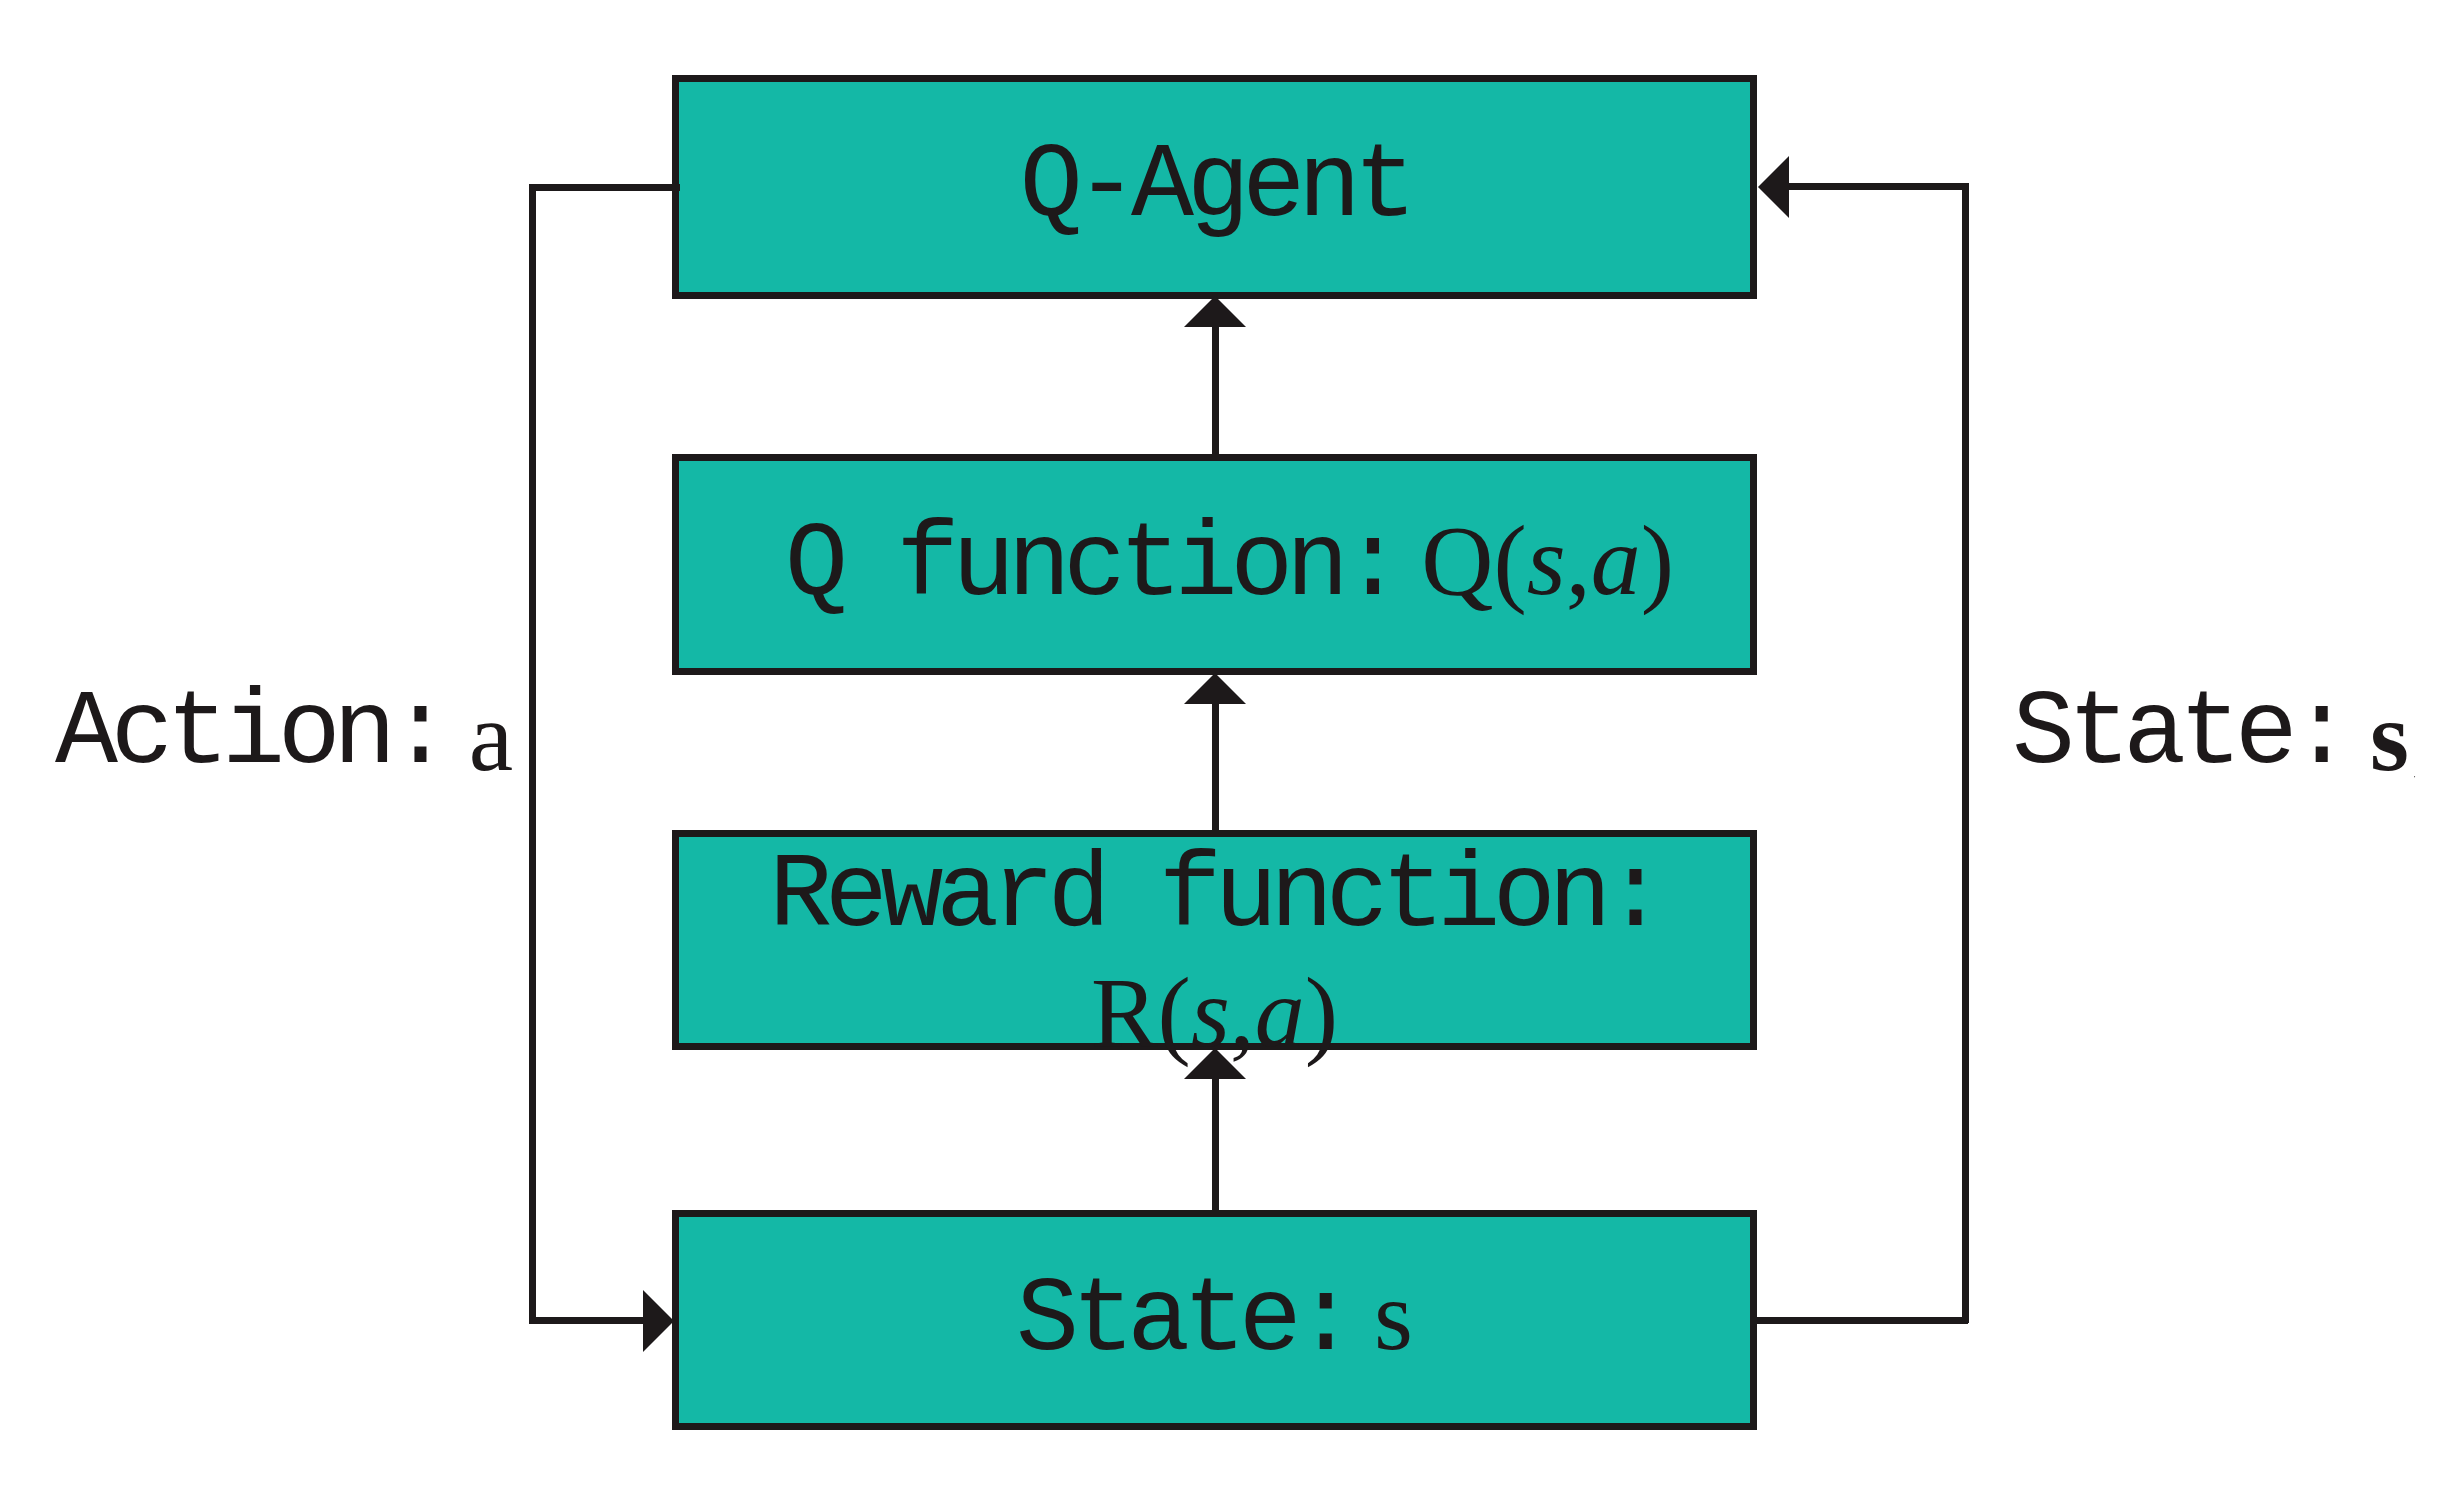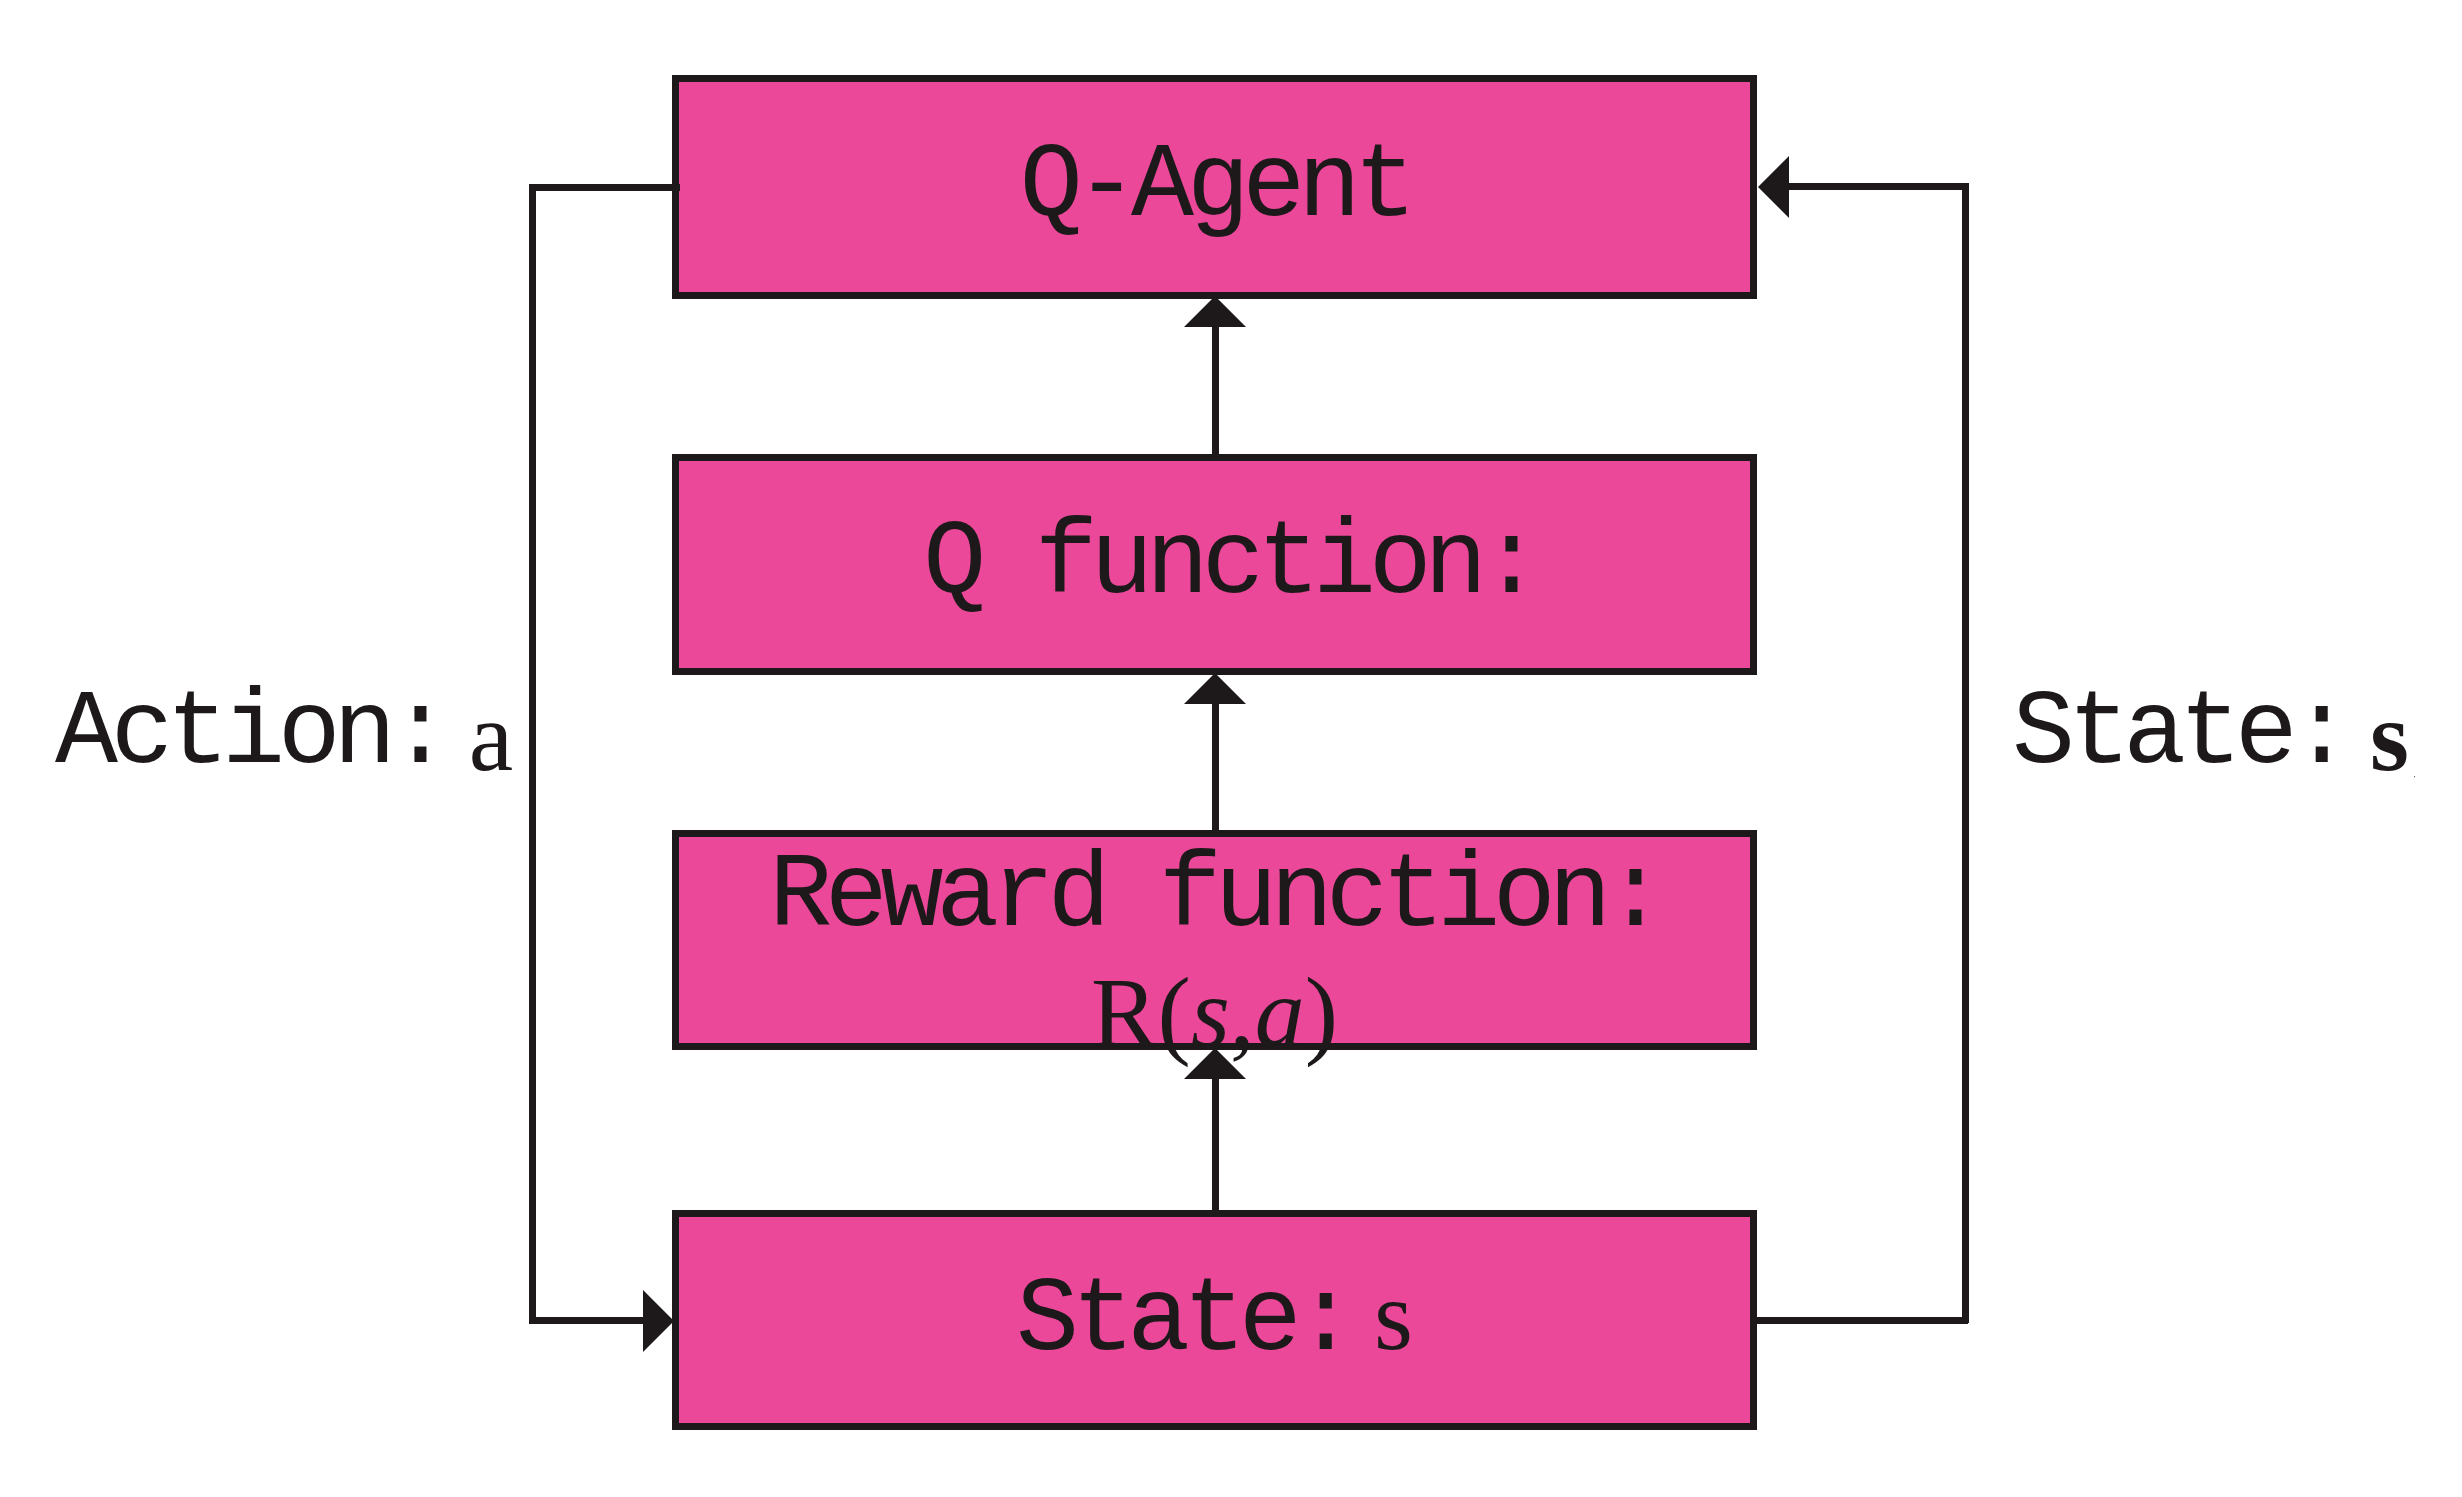--- a/index.html
+++ b/index.html
@@ -10,21 +10,21 @@
     height: 1498px;
     background: #ffffff;
     overflow: hidden;
     font-family: "Liberation Mono", "DejaVu Sans Mono", monospace;
     color: var(--ink);
   }
   .box {
     position: absolute;
     box-sizing: border-box;
     border: 7.3px solid var(--ink);
-    background: #ec4899;
+    background: #14b8a6;
     display: flex;
     align-items: center;
     justify-content: center;
     white-space: nowrap;
   }
   .mono {
     font-family: "Liberation Mono", "DejaVu Sans Mono", monospace;
     font-size: 105px;
     letter-spacing: -0.07em;
     line-height: 1;
@@ -80,20 +80,23 @@
 
 <div class="canvas">
 
   <div class="box" style="left:672px; top:75px; width:1085px; height:224px;">
     <span class="mono">Q-Agent</span>
   </div>
 
   <div class="box" style="left:672px; top:454px; width:1085px; height:221px;padding-left:30px;">
     <span class="line">
       <span class="mono">Q function:</span>
+      <span class="formula gap-l">
+        <span>Q(</span><span class="it">s</span><span>,</span><span class="it">a</span><span>)</span>
+      </span>
     </span>
   </div>
 
   <div class="box reward-col" style="left:672px; top:830px; width:1085px; height:220px;">
     <span class="mono">Reward function:</span>
     <span class="formula">
       <span>R(</span><span class="it">s</span><span>,</span><span class="it">a</span><span>)</span>
     </span>
   </div>
 

